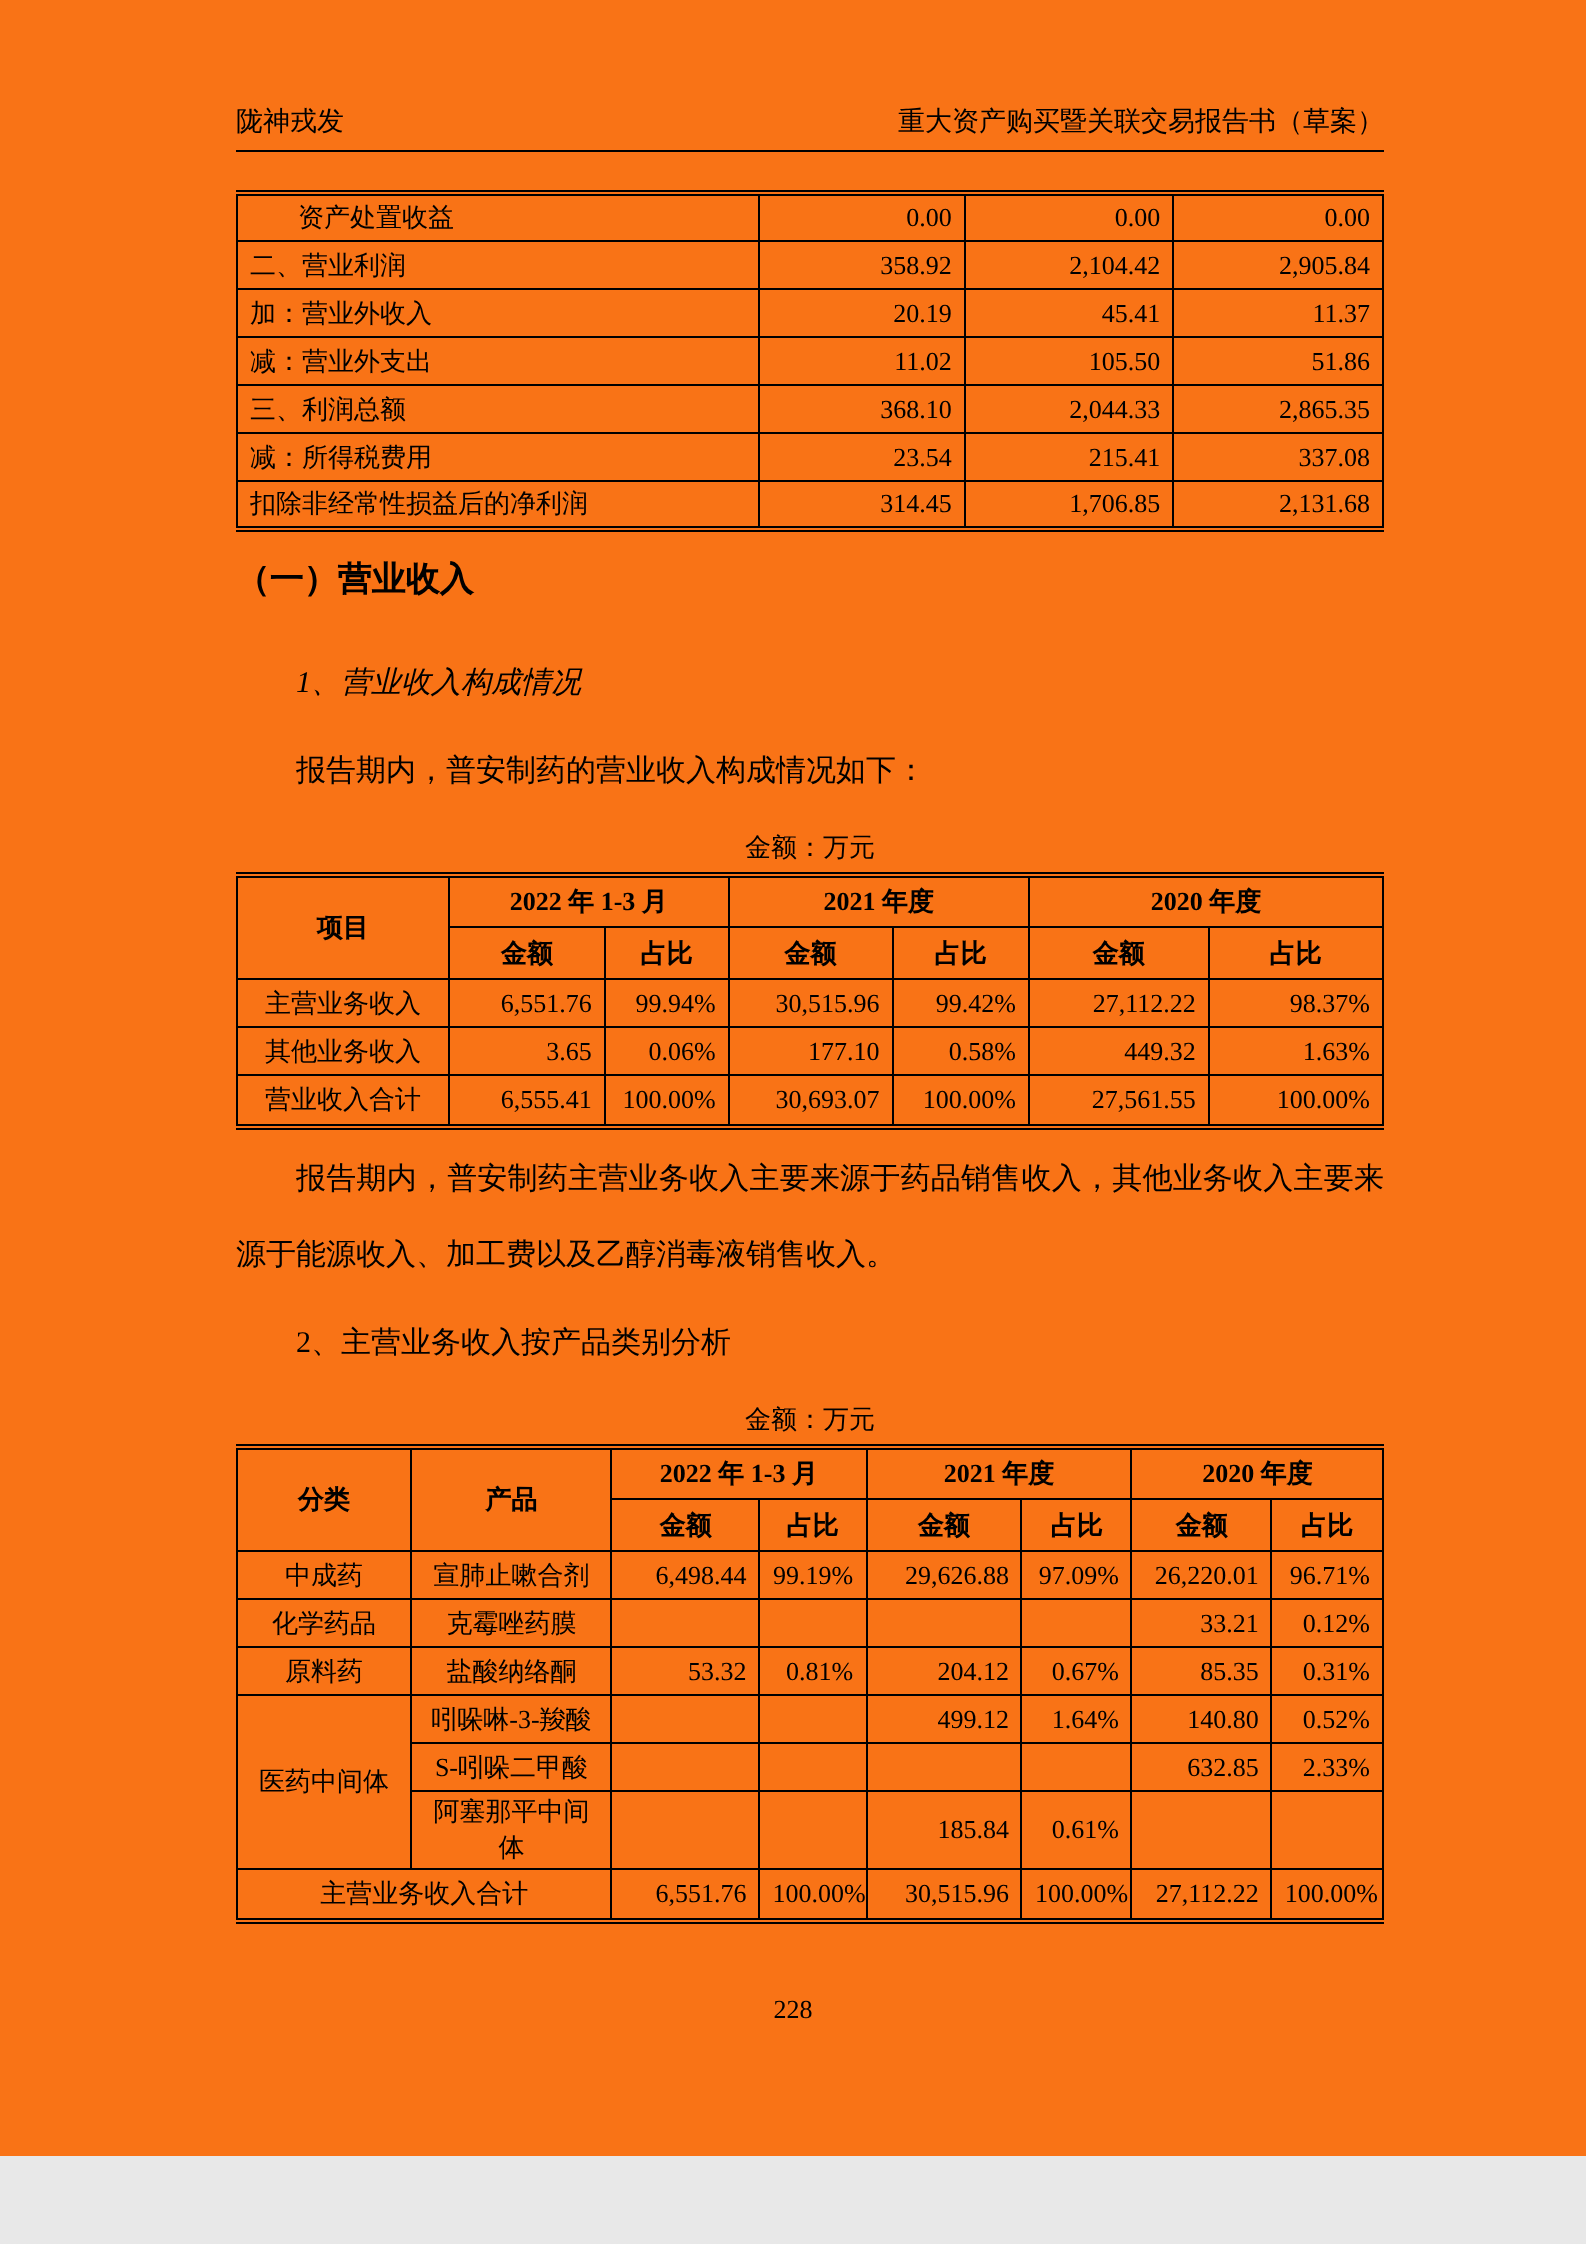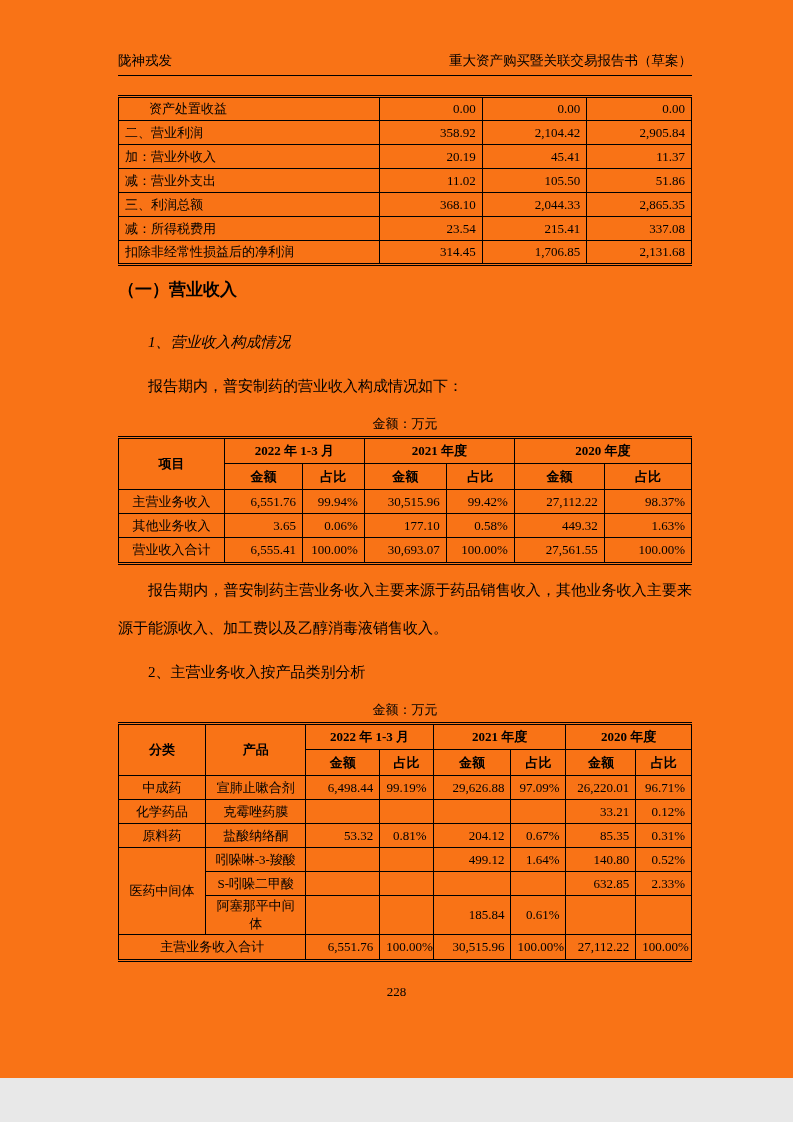--- a/index.html
+++ b/index.html
@@ -69,21 +69,21 @@
   .mt2 { margin-top: 6px; }
   .unit-line {
     margin-top: 10px;
     margin-bottom: 3px;
     font-size: 13px;
     text-align: center;
   }
   .page-number {
     position: absolute;
     bottom 62px;
-    bottom: 78px;
+    bottom: 65px;
     left: 0;
     width: 100%;
     text-align: center;
     font-size: 13px;
   }
 </style>
 </head>
 <body>
 
 <div class="page">

